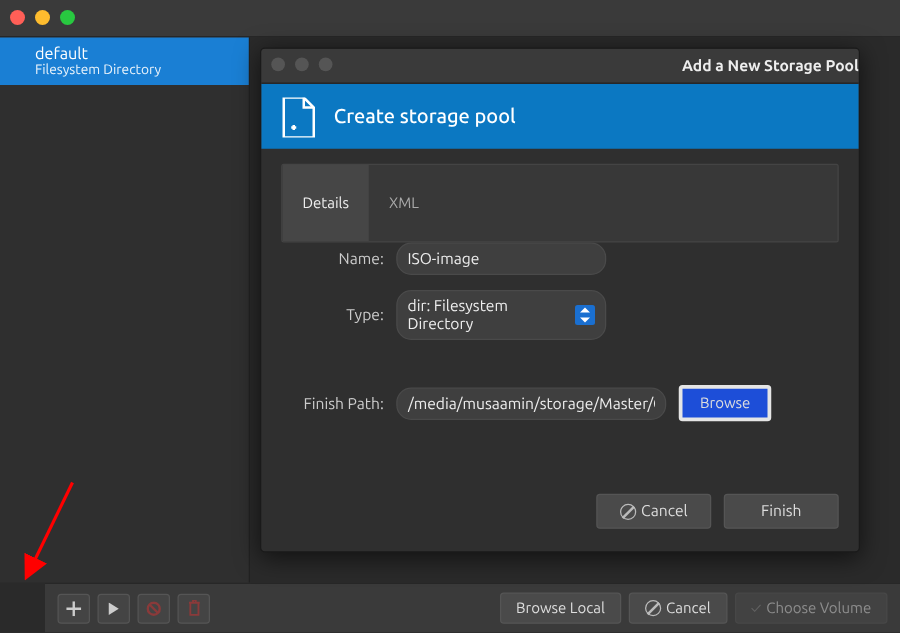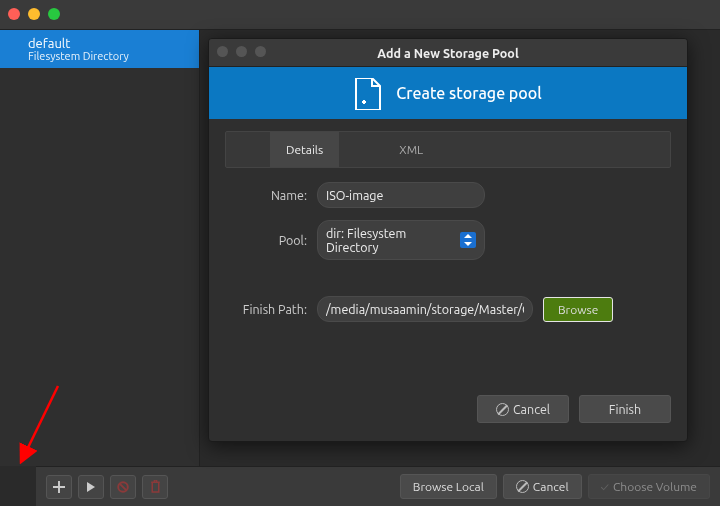--- a/index.html
+++ b/index.html
@@ -23,47 +23,47 @@
 
   .footer { height:40px; background:#3a3a3a; border-top:1px solid #222; display:flex; align-items:center; padding:0 10px; gap:6px;margin-left:36px; }
   .icon-btn { width:26px; height:24px; background:#444; border:1px solid #555; border-radius:3px; display:flex; align-items:center; justify-content:center; color:#aaa; font-size:13px; }
   .icon-btn.danger { color:#a04040; }
   .spacer { flex:1; }
   .btn { background:#4a4a4a; border:1px solid #555; border-radius:3px; padding:5px 12px; color:#ddd; font-size:12px; display:flex; align-items:center; gap:4px; }
   .btn.disabled { opacity:.5; }
 
   
   .modal { position:absolute; left:208px; top:38px; width:480px; height:404px; background:#2f2f2f; border:1px solid #1a1a1a; box-shadow:0 4px 20px rgba(0,0,0,.6); border-radius:4px; overflow:hidden; display:flex; flex-direction:column;}
-  .modal-titlebar { height:28px; background:#3a3a3a; display:flex; align-items:center; justify-content:center; position:relative; border-bottom:1px solid #222;}
+  .modal-titlebar { height:28px; background:#3a3a3a; display:flex; align-items:center; justify-content:flex-end; position:relative; border-bottom:1px solid #222;}
   .modal-titlebar .traffic { left:8px; top:7px; }
   .modal-titlebar .dot { width:11px; height:11px; }
   .modal-titlebar .dim { background:#555; }
   .modal-title { font-weight:600; font-size:12.5px; color:#eee; }
 
-  .banner { height:52px; background:#0b78c2; display:flex; align-items:center; gap:14px; padding:0 16px; color:#fff;justify-content:center; }
+  .banner { height:52px; background:#0b78c2; display:flex; align-items:center; gap:14px; padding:0 16px; color:#fff; }
   .banner .doc-icon { width:28px; height:30px; position:relative; }
   .banner h2 { font-size:16px; font-weight:500; }
 
   .modal-body { flex:1; padding:12px 16px 0 16px; }
   .tabs { display:flex; background:#383838; border:1px solid #444; border-radius:2px; overflow:hidden; }
-  .tab { padding:11px 16px; font-size:12px; color:#aaa; cursor:pointer;margin-left:44px; }
+  .tab { padding:24px 16px; font-size:12px; color:#aaa; cursor:pointer; }
   .tab.active { background:#464646; color:#eee; }
 
-  .form { margin-top:14px; display:flex; flex-direction:column; gap:12px; }
+  .form { display:flex; flex-direction:column; gap:12px; }
   .row { display:flex; align-items:center; gap:10px; }
   .row label { width:82px; text-align:right; color:#ccc; font-size:12.5px; }
   .input { background:#3f3f3f; border:1px solid #4a4a4a; border-radius:12px; padding:5px 8px; color:#eee; font-size:12.5px; }
   .name-input { width:168px; }
   .type-select { width:168px; display:flex; align-items:center; justify-content:space-between; padding:5px 8px; position:relative; }
   .chevrons { width:16px; height:16px; background:#1a6fd0; border-radius:2px; display:flex; align-items:center; justify-content:center; position:relative; }
   .chevrons::before, .chevrons::after { content:""; position:absolute; left:4px; width:0; height:0; border-left:4px solid transparent; border-right:4px solid transparent; }
   .chevrons::before { top:2px; border-bottom:4px solid #fff; }
   .chevrons::after { bottom:2px; border-top:4px solid #fff; }
   .path-input { width:216px; }
-  .browse-btn { background:#4d7c0f; border:1px solid #e5e5e5; border-radius:3px; padding:5px 14px; color:#ddd; font-size:12px; }
+  .browse-btn { background:#1d4ed8; border:3px solid #e5e5e5; border-radius:3px; padding:5px 14px; color:#ddd; font-size:12px; }
 
   .modal-footer { padding:14px 16px 18px; display:flex; justify-content:flex-end; gap:10px; }
   .mf-btn { width:92px; padding:6px 0; text-align:center; background:#4a4a4a; border:1px solid #555; border-radius:3px; font-size:12.5px; color:#ddd; display:flex; align-items:center; justify-content:center; gap:4px;}
 
   
   .arrow { position:absolute; left:0px; top:378px; pointer-events:none; }
 
   .no-icon { width:13px; height:13px; border:1.5px solid #bbb; border-radius:50%; position:relative; display:inline-block; }
   .no-icon::after { content:""; position:absolute; width:13px; height:1.5px; background:#bbb; top:5px; left:-1px; transform:rotate(-45deg); }
   .check-icon { color:#888; }
@@ -151,21 +151,21 @@
       <div class="tab active">Details</div>
       <div class="tab">XML</div>
     </div>
 
     <div class="form">
       <div class="row">
         <label>Name:</label>
         <input class="input name-input" value="ISO-image" style="">
       </div>
       <div class="row">
-        <label>Pool:</label>
+        <label>Type:</label>
         <div class="input type-select">
           <span>dir: Filesystem Directory</span>
           <span class="chevrons"></span>
         </div>
       </div>
       <div style="height:12px"></div>
       <div class="row">
         <label>Finish Path:</label>
         <input class="input path-input" value="/media/musaamin/storage/Master/Os/" style="">
         <div class="browse-btn">Browse</div>

